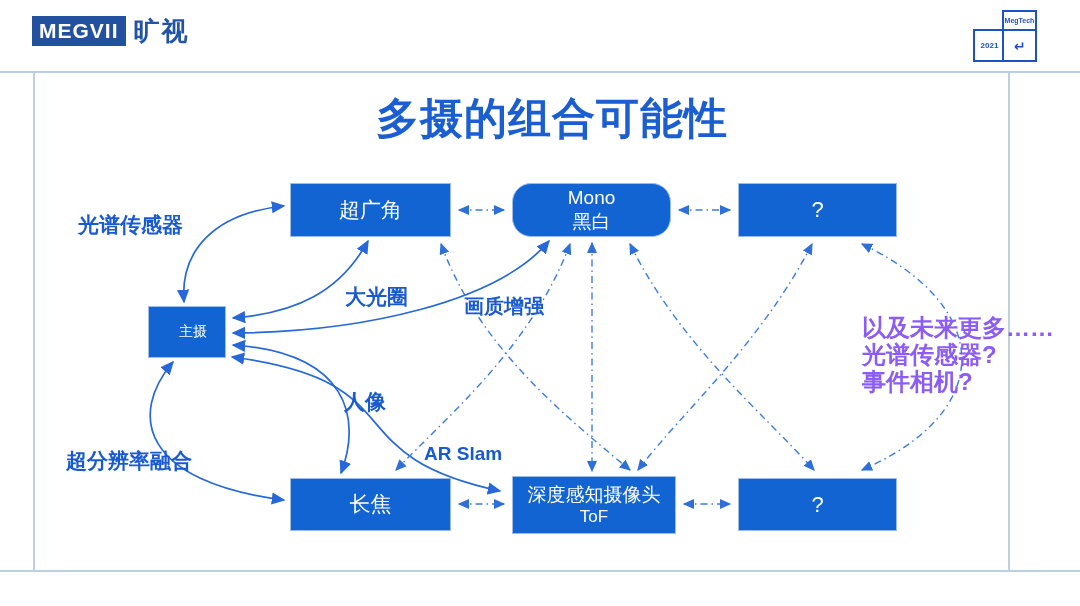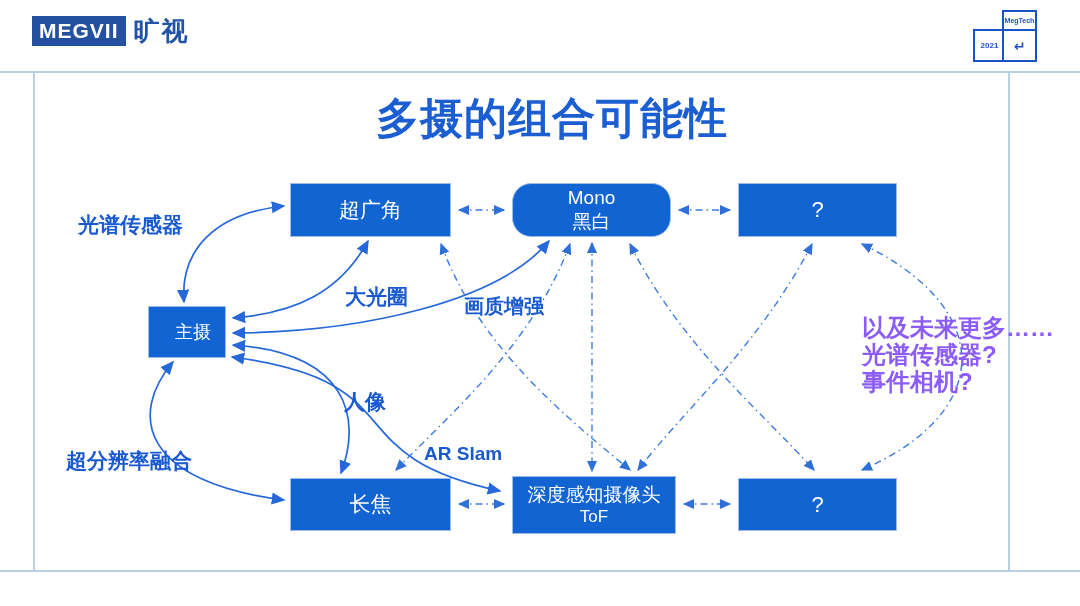--- a/index.html
+++ b/index.html
@@ -27,21 +27,21 @@
   .title{position:absolute;left:0;top:90px;width:1080px;text-align:center;padding-left:24px;
          box-sizing:border-box;color:#1a5ed2;font-size:43px;font-weight:800;letter-spacing:1px;}
 
   
   .node{position:absolute;background:#1164d1;border:1px solid #9dbcec;color:#ffffff;
         display:flex;flex-direction:column;align-items:center;justify-content:center;
         box-sizing:border-box;text-align:center;line-height:1.25;}
   .n-ultrawide{left:290px;top:183px;width:161px;height:54px;font-size:21px;}
   .n-mono{left:512px;top:183px;width:159px;height:54px;font-size:19px;border-radius:19px;}
   .n-qtop{left:738px;top:183px;width:159px;height:54px;font-size:22px;}
-  .n-main{left:148px;top:306px;width:78px;height:52px;font-size:18px;padding-left:12px;}
+  .n-main{left:148px;top:306px;width:78px;height:52px;font-size:14px;padding-left:12px;}
   .n-tele{left:290px;top:478px;width:161px;height:53px;font-size:21px;text-align:right;}
   .n-depth{left:512px;top:476px;width:164px;height:58px;font-size:19px;}
   .n-depth .sub{font-size:17px;}
   .n-qbottom{left:738px;top:478px;width:159px;height:53px;font-size:22px;}
 
   
   .lbl{position:absolute;color:#1a5ad0;font-weight:800;white-space:nowrap;}
   .l-smooth{left:78px;top:211px;font-size:21px;}
   .l-aperture{left:345px;top:283px;font-size:21px;}
   .l-quality{left:464px;top:264px;font-size:20px;margin-top:29px;}

